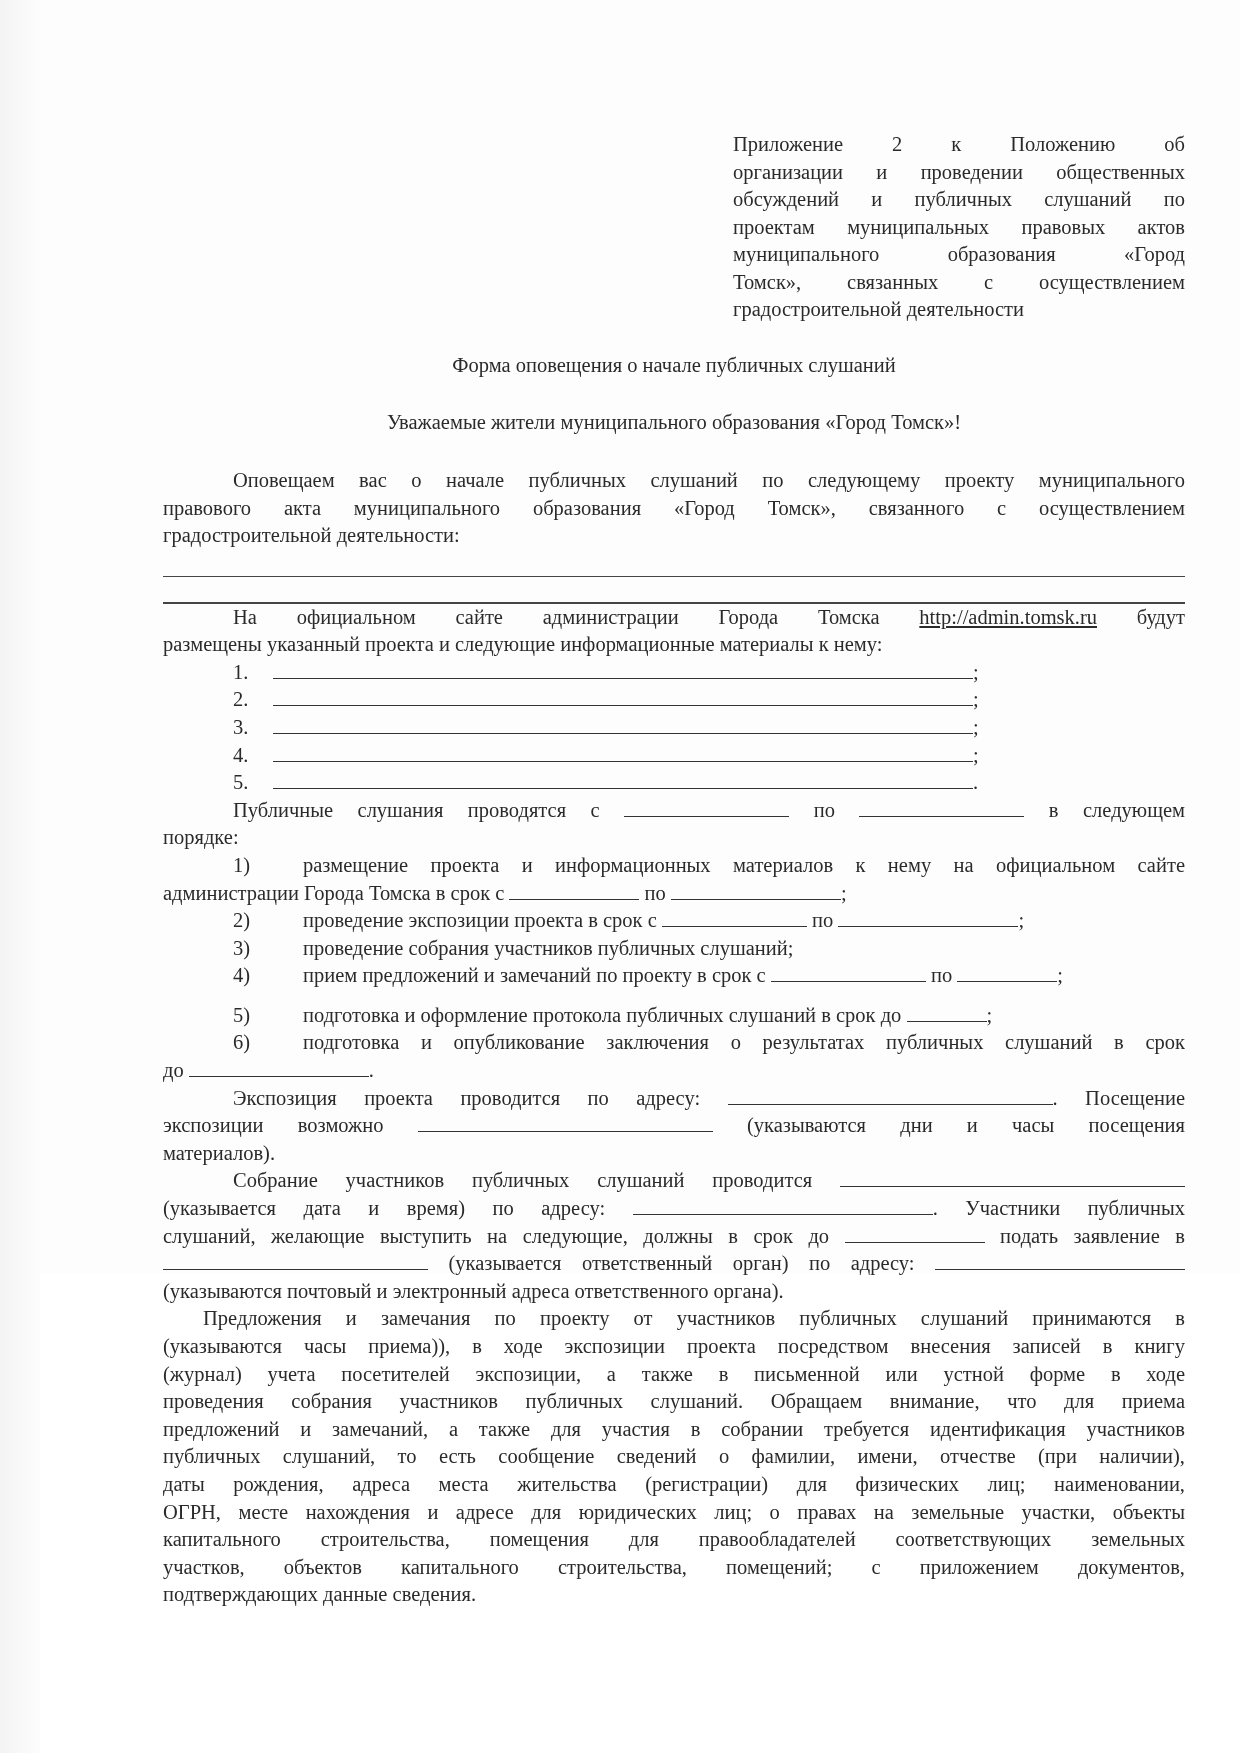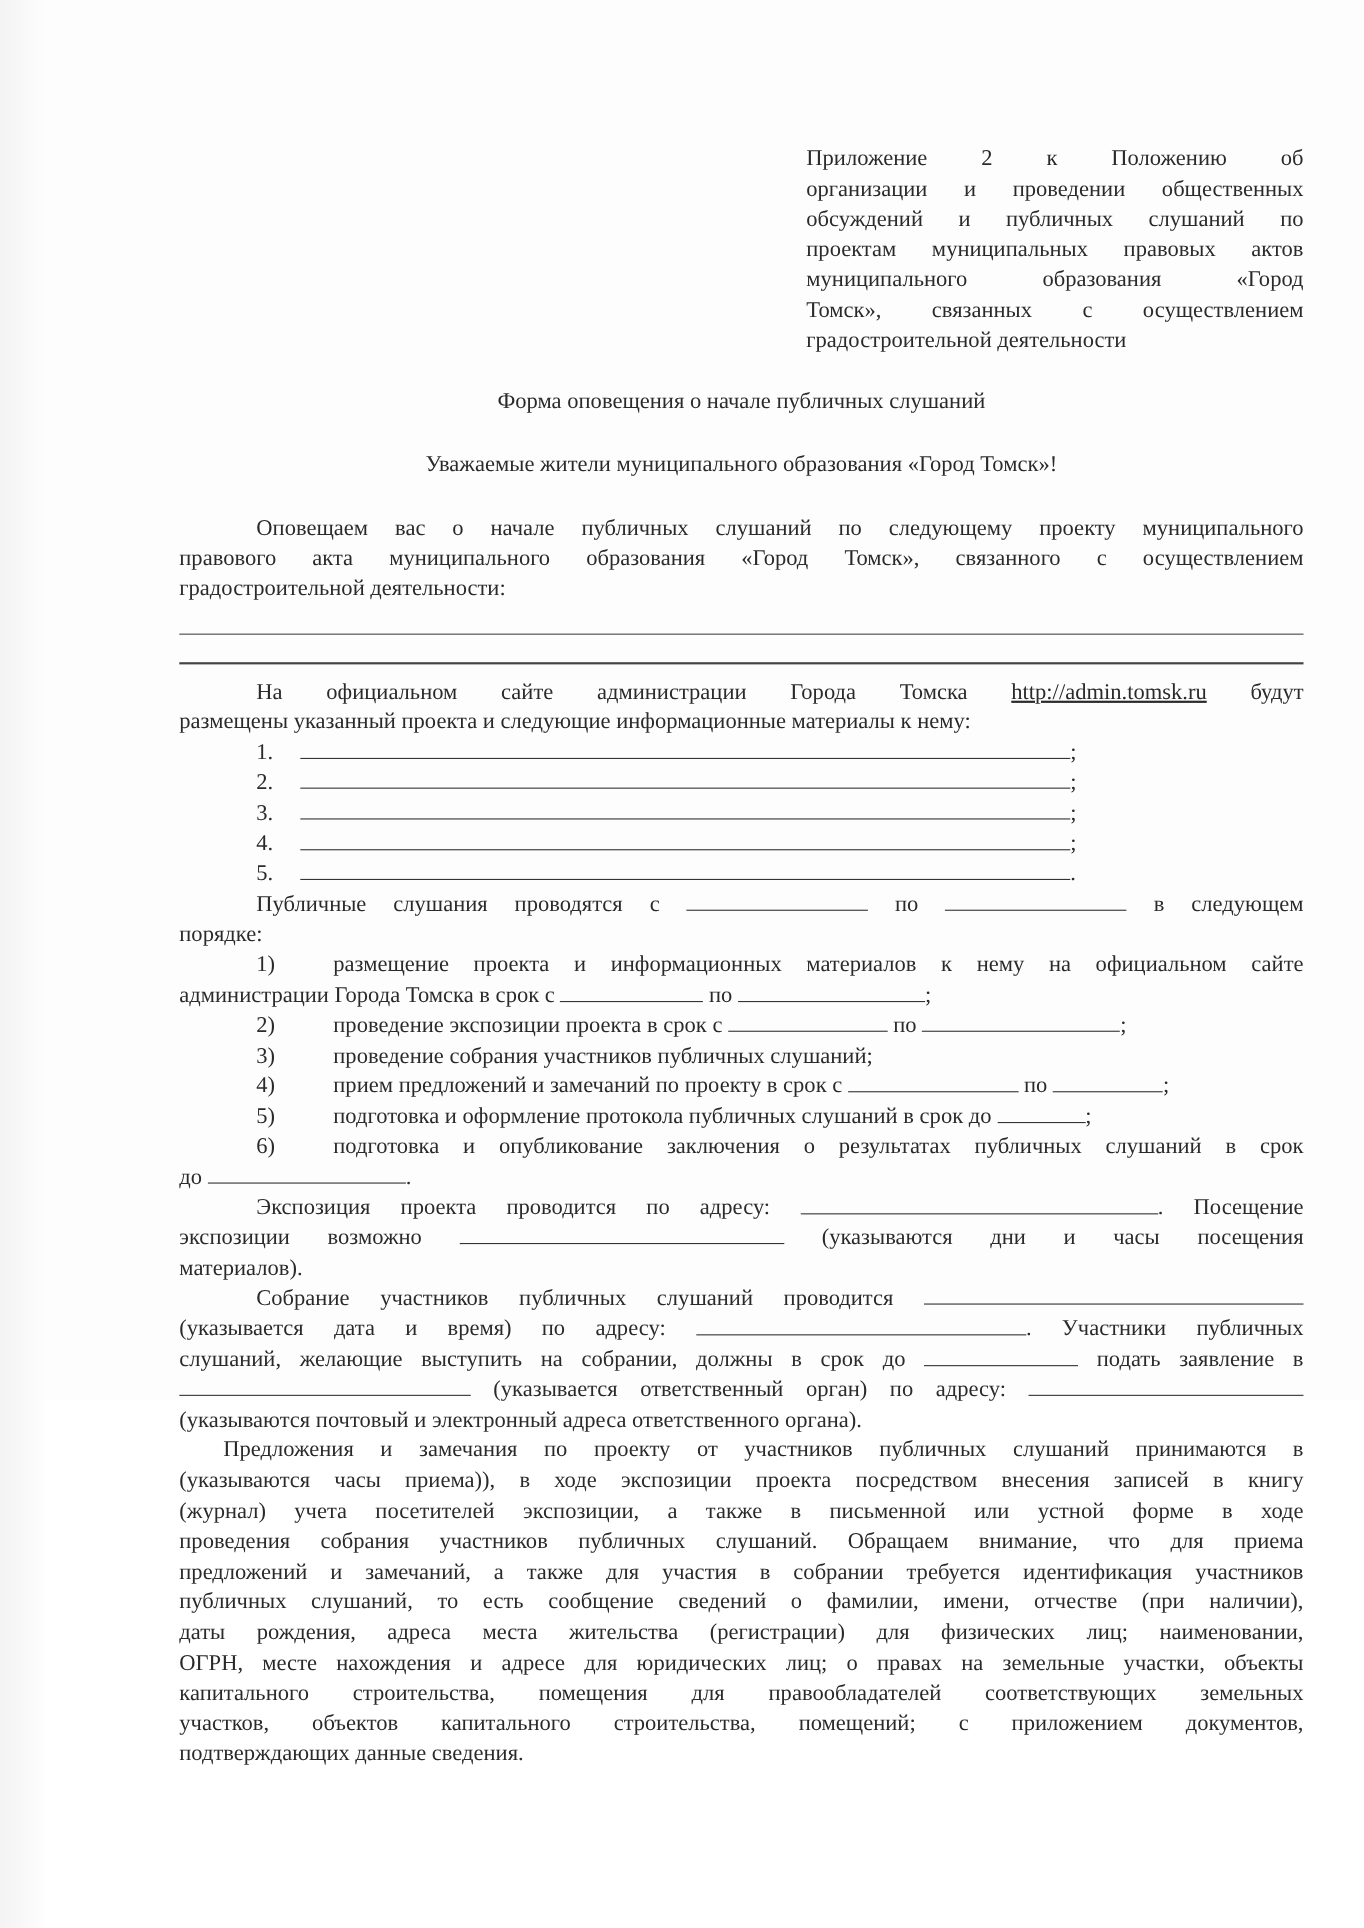--- a/index.html
+++ b/index.html
@@ -45,21 +45,21 @@
 
   <div class="body" style="top:467px;">
     <div class="p">
       <span class="jl ind">Оповещаем вас о начале публичных слушаний по следующему проекту муниципального</span>
       <span class="jl">правового акта муниципального образования «Город Томск», связанного с осуществлением</span>
       <span class="ll">градостроительной деятельности:</span>
     </div>
     <div class="fullrule"></div>
     <div class="fullrule" style="margin-top:25px;"></div>
 
-    <div class="p" style="margin-top:12px;">
+    <div class="p" style="margin-top:0;">
       <span class="jl ind"><span>На официальном сайте администрации Города Томска</span> <a class="link">http://admin.tomsk.ru</a> <span>будут</span></span>
       <span class="ll">размещены указанный проекта и следующие информационные материалы к нему:</span>
     </div>
 
     <div>
       <div class="item"><span class="num">1.</span><span class="blank" style="width:700px;"></span><span>;</span></div>
       <div class="item"><span class="num">2.</span><span class="blank" style="width:700px;"></span><span>;</span></div>
       <div class="item"><span class="num">3.</span><span class="blank" style="width:700px;"></span><span>;</span></div>
       <div class="item"><span class="num">4.</span><span class="blank" style="width:700px;"></span><span>;</span></div>
       <div class="item"><span class="num">5.</span><span class="blank" style="width:700px;"></span><span>.</span></div>
@@ -71,37 +71,37 @@
     </div>
 
     <div>
       <div class="p">
         <span class="jl" style="padding-left:70px;"><span style="display:inline-block;width:70px;">1)</span><span>размещение проекта и информационных материалов к нему на официальном сайте</span></span>
         <span class="ll"><span>администрации Города Томска в срок с</span> <span class="blank" style="width:130px;"></span> <span>по</span> <span class="blank" style="width:170px;"></span><span>;</span></span>
       </div>
       <div style="padding-left:70px;"><span style="display:inline-block;width:70px;">2)</span><span>проведение экспозиции проекта в срок с</span> <span class="blank" style="width:145px;"></span> <span>по</span> <span class="blank" style="width:180px;"></span><span>;</span></div>
       <div style="padding-left:70px;"><span style="display:inline-block;width:70px;">3)</span><span>проведение собрания участников публичных слушаний;</span></div>
       <div style="padding-left:70px;"><span style="display:inline-block;width:70px;">4)</span><span>прием предложений и замечаний по проекту в срок с</span> <span class="blank" style="width:155px;"></span> <span>по</span> <span class="blank" style="width:100px;"></span><span>;</span></div>
-      <div style="padding-left:70px;"><span style="display:inline-block;width:70px;">5)</span><span>подготовка и оформление протокола публичных слушаний в срок до</span> <span class="blank" style="width:80px;"></span><span>;</span></div>
+      <div style="padding-left:70px;margin-top:12px;"><span style="display:inline-block;width:70px;">5)</span><span>подготовка и оформление протокола публичных слушаний в срок до</span> <span class="blank" style="width:80px;"></span><span>;</span></div>
       <div class="p">
         <span class="jl" style="padding-left:70px;"><span style="display:inline-block;width:70px;">6)</span><span>подготовка и опубликование заключения о результатах публичных слушаний в срок</span></span>
         <span class="ll"><span>до</span> <span class="blank" style="width:180px;"></span><span>.</span></span>
       </div>
     </div>
 
     <div class="p">
       <span class="jl ind"><span>Экспозиция проекта проводится по адресу:</span> <span class="blank" style="width:325px;"></span><span>. Посещение</span></span>
       <span class="jl"><span>экспозиции возможно</span> <span class="blank" style="width:295px;"></span> <span>(указываются дни и часы посещения</span></span>
       <span class="ll">материалов).</span>
     </div>
 
     <div class="p">
       <span class="jl ind"><span>Собрание участников публичных слушаний проводится</span> <span class="blank" style="width:345px;"></span></span>
       <span class="jl"><span>(указывается дата и время) по адресу:</span> <span class="blank" style="width:300px;"></span><span>. Участники публичных</span></span>
-      <span class="jl"><span>слушаний, желающие выступить на собрании, должны в срок до</span> <span class="blank" style="width:140px;"></span> <span>подать заявление в</span></span>
+      <span class="jl"><span>слушаний, желающие выступить на следующие, должны в срок до</span> <span class="blank" style="width:140px;"></span> <span>подать заявление в</span></span>
       <span class="jl"><span class="blank" style="width:265px;"></span> <span>(указывается ответственный орган) по адресу:</span> <span class="blank" style="width:250px;"></span></span>
       <span class="ll">(указываются почтовый и электронный адреса ответственного органа).</span>
     </div>
 
     <div class="p">
       <span class="jl ind" style="text-indent:40px;">Предложения и замечания по проекту от участников публичных слушаний принимаются в</span>
       <span class="jl">(указываются часы приема)), в ходе экспозиции проекта посредством внесения записей в книгу</span>
       <span class="jl">(журнал) учета посетителей экспозиции, а также в письменной или устной форме в ходе</span>
       <span class="jl">проведения собрания участников публичных слушаний. Обращаем внимание, что для приема</span>
       <span class="jl">предложений и замечаний, а также для участия в собрании требуется идентификация участников</span>

